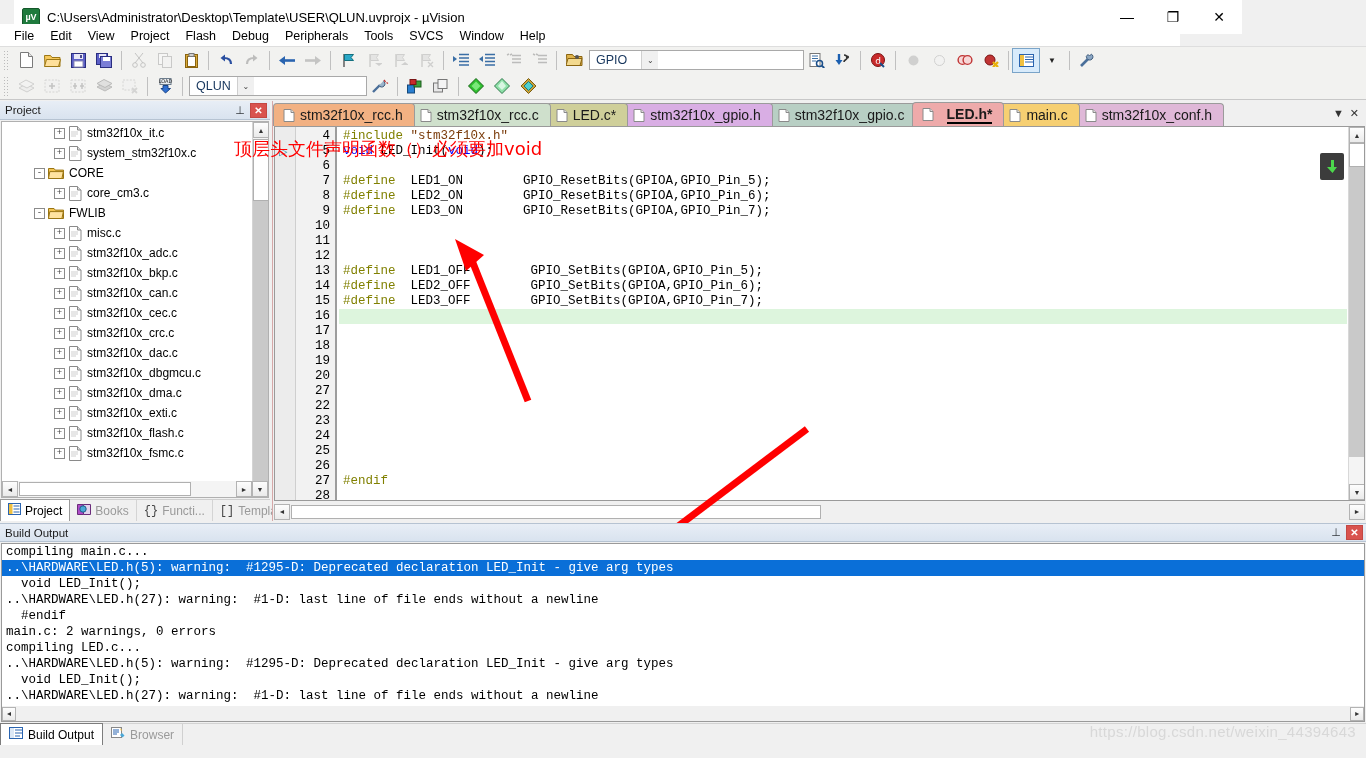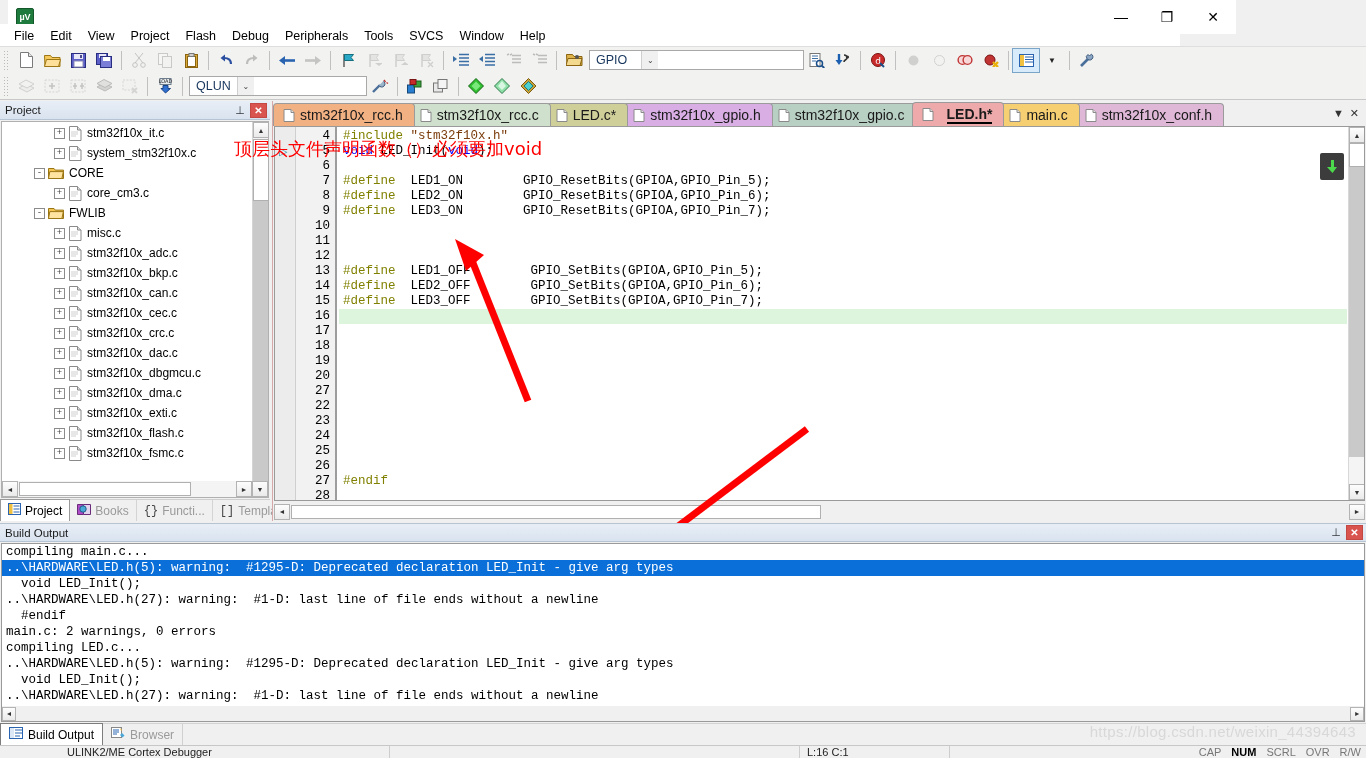--- a/index.html
+++ b/index.html
@@ -7,21 +7,21 @@
     width: 1366px; height: 758px;
     background: #ffffff;
     font-family: "Liberation Sans", sans-serif;
     font-size: 12px;
     overflow: hidden;
   }
   .app { position: relative; width: 1366px; height: 758px; background:#f0f0f0; }
 
   
   .titlebar {
-    position:absolute; left:8px; top:0; width:1228px; height:34px;
+    position:absolute; left:14px; top:0; width:1228px; height:34px;
     background:#ffffff; display:flex; align-items:center;
   }
   .app-logo {
     width:18px; height:18px; margin-left:8px; margin-right:7px;
     background:#1f7a3d; border:1px solid #14572a; border-radius:2px;
     color:#fff; font-size:9px; font-weight:bold; line-height:16px; text-align:center;
     font-family:"Liberation Sans", sans-serif;
   }
   .title-text { font-size:13px; color:#000; white-space:nowrap; }
   .wincontrols { margin-left:auto; display:flex; height:34px; }
@@ -255,20 +255,21 @@
     font-family:"Liberation Sans", sans-serif; letter-spacing:0.3px;
   }
 </style>
 </head>
 <body>
 
 <div class="app">
 
   <div class="titlebar">
     <div class="app-logo">µV</div>
+    <div class="title-text">C:\Users\Administrator\Desktop\Template\USER\QLUN.uvprojx - µVision</div>
     <div class="wincontrols">
       <div class="wbtn">—</div>
       <div class="wbtn">❐</div>
       <div class="wbtn close">✕</div>
     </div>
   </div>
 
   <div class="menubar">
     <div class="menu-item">File</div>
     <div class="menu-item">Edit</div>
@@ -1006,26 +1007,14 @@
             <path d="M9 1l2 2-1 1z" fill="#f0c040"></path>
             <path d="M11 6l2.5 2.5-2 2L9 8z" fill="#4aa8d8"></path>
           </svg>
       </span>
       <span>Browser</span>
     </div>
   </div>
 
   <div class="watermark">https://blog.csdn.net/weixin_44394643</div>
 
-  <div class="statusbar">
-    <div class="st-cell" style="width:60px; border-right:none;"></div>
-    <div class="st-cell" style="width:330px;">ULINK2/ME Cortex Debugger</div>
-    <div class="st-cell" style="width:410px;"></div>
-    <div class="st-cell" style="width:150px;">L:16 C:1</div>
-    <div style="flex:1"></div>
-    <div class="st-ind">CAP</div>
-    <div class="st-ind on">NUM</div>
-    <div class="st-ind">SCRL</div>
-    <div class="st-ind">OVR</div>
-    <div class="st-ind">R/W</div>
-  </div>
 
 </div>
 
 </body></html>

